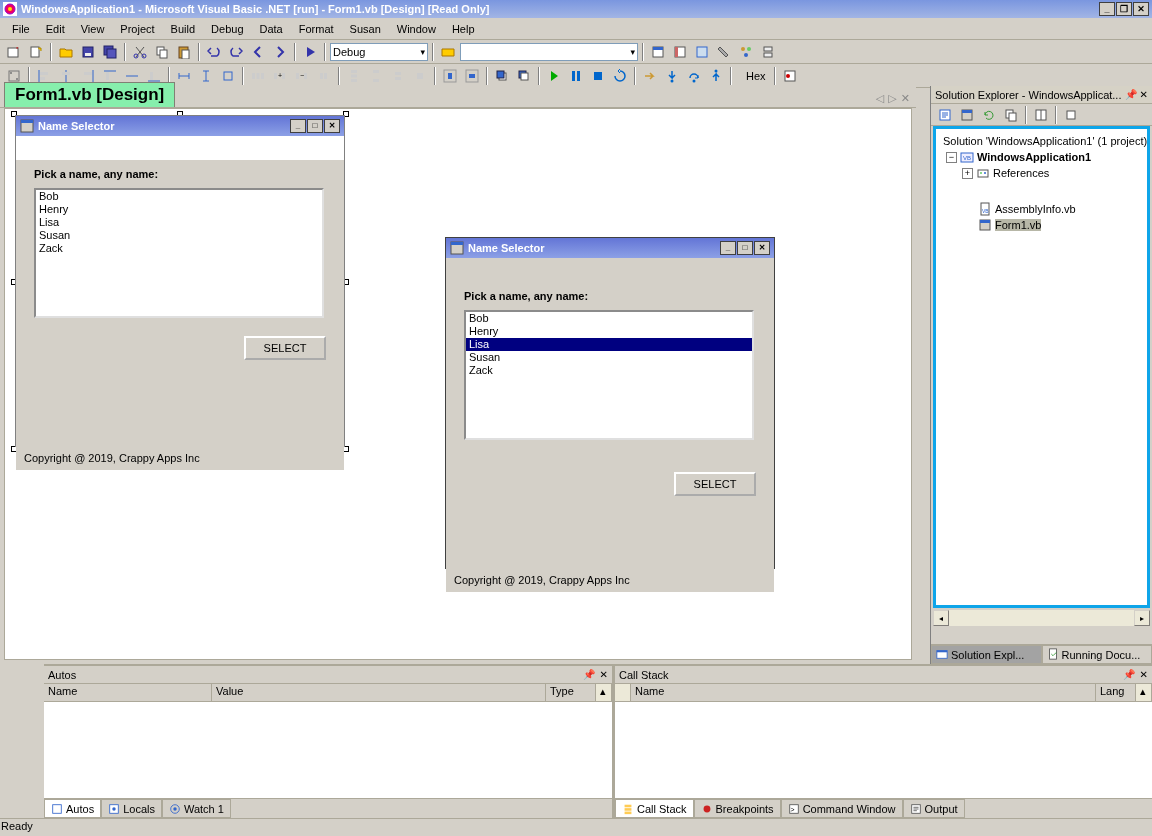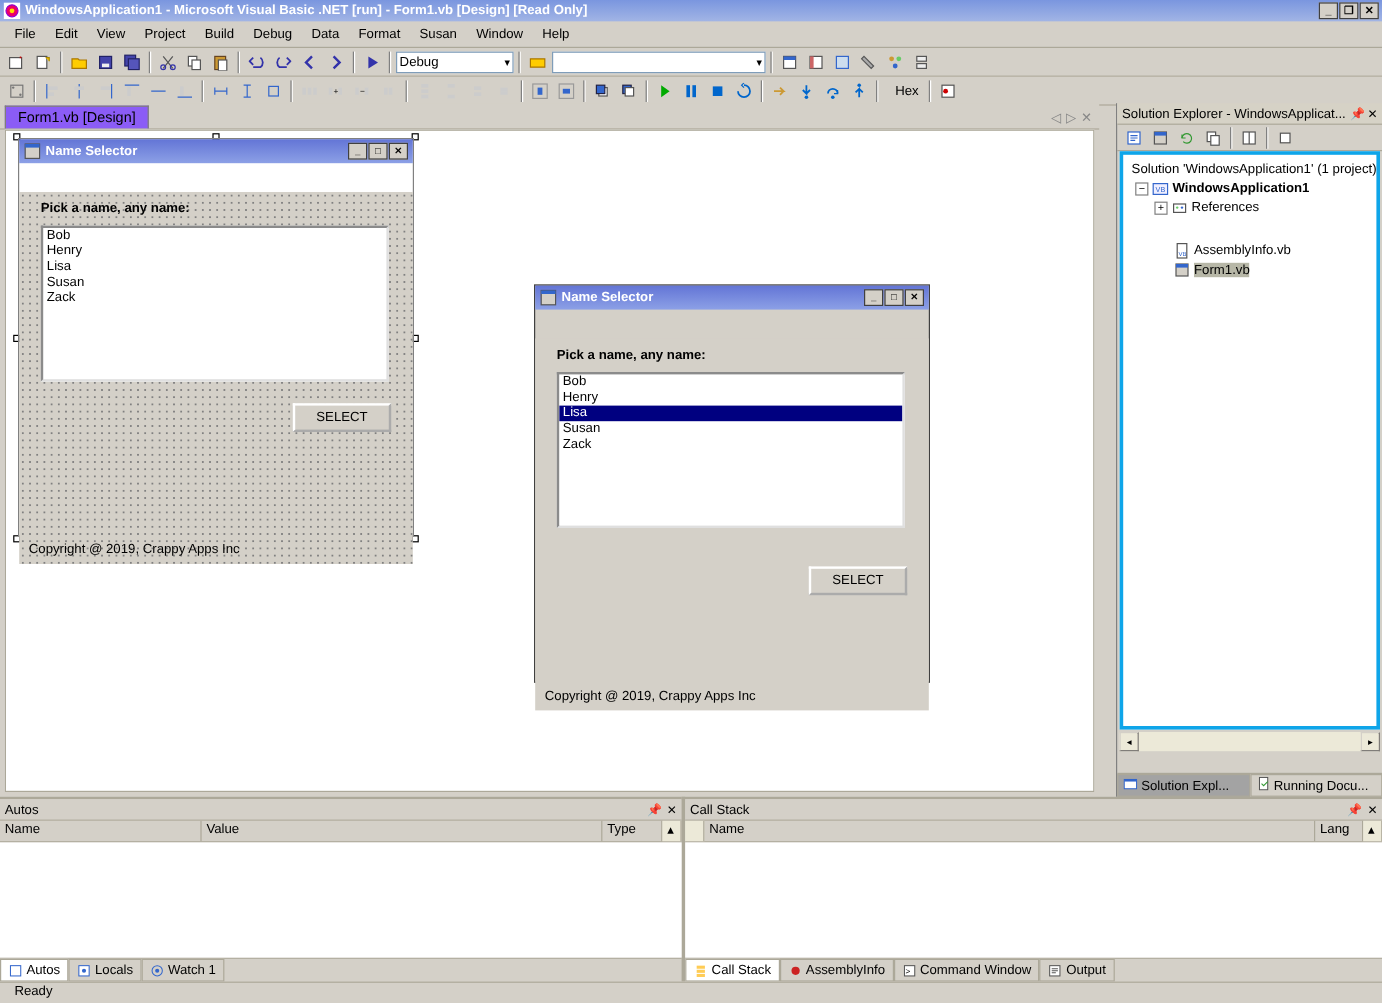--- a/index.html
+++ b/index.html
@@ -20,21 +20,21 @@
 .toolbar-row { height:24px; background:#d4d0c8; border-bottom:1px solid #aca899; display:flex; align-items:center; padding:0 4px; gap:2px; }
 .tlbtn { width:20px; height:20px; display:flex; align-items:center; justify-content:center; border:1px solid transparent; }
 .tlbtn svg { width:14px; height:14px; }
 .sep { width:2px; height:18px; border-left:1px solid #808080; border-right:1px solid #fff; margin:0 2px; }
 .tlcombo { height:18px; border:1px solid #7f9db9; background:#fff; font-size:11px; padding:0 2px; display:flex; align-items:center; }
 .tlcombo .arrow { margin-left:auto; font-size:9px; color:#000; }
 .tltext { font-size:11px; padding:0 4px; margin-left:6px; }
 
 
 .doc-tabbar { height:22px; background:#d4d0c8; border-bottom:1px solid #aca899; display:flex; align-items:flex-end; padding-left:4px; position:relative; }
-.doc-tab { background:#8b5cf6; border:1px solid #808074; border-bottom:none; padding:2px 10px; font-size:12px; font-weight:normal; }
+.doc-tab { background:#86efac; border:1px solid #808074; border-bottom:none; padding:2px 10px; font-size:17px; font-weight:bold; }
 .doc-tabbar .navbtns { margin-left:auto; display:flex; gap:4px; padding:0 6px 2px 0; font-size:11px; color:#888; }
 
 
 .client { position:absolute; top:86px; height:578px; display:flex; }
 .design-col { width:916px; position:relative; }
 .design-surface { position:absolute; inset:22px 4px 4px 4px; background:#fff; border:1px solid #aca899; }
 
 
 .dottedgrid { background-color:#d4d0c8; background-image:radial-gradient(#808080 0.7px, transparent 0.7px); background-size:6px 6px; }
 
@@ -79,21 +79,21 @@
 .panel-title { height:18px; background:#d4d0c8; display:flex; align-items:center; padding:0 4px; border-bottom:1px solid #aca899; font-size:11px; }
 .panel-title .pin { margin-left:auto; display:flex; gap:4px; font-size:10px; }
 .panel-list-hdr { height:18px; background:#d4d0c8; display:flex; border-bottom:1px solid #aca899; }
 .panel-list-hdr div { border-right:1px solid #aca899; padding:1px 4px; font-size:11px; }
 .panel-body { flex:1; background:#fff; position:relative; }
 .panel-tabs { height:20px; display:flex; border-top:1px solid #aca899; }
 .p-tab { border:1px solid #aca899; background:#d4d0c8; display:flex; align-items:center; padding:0 6px; gap:3px; font-size:11px; }
 .p-tab.active { background:#fff; }
 
 
-.statusbar { position:absolute; left:0; bottom:0; width:100%; height:18px; background:#d4d0c8; border-top:1px solid #aca899; padding:1px 12px; font-size:11px; }
+.statusbar { position:absolute; left:0; bottom:0; width:100%; height:18px; background:#d4d0c8; border-top:1px solid #aca899; padding:1px 1px; font-size:11px; }
 </style>
 </head>
 <body>
 
 <div class="titlebar">
   <span class="icon">
     <svg viewBox="0 0 14 14">
         <rect width="14" height="14" fill="#fff"></rect>
         <circle cx="7" cy="7" r="5" fill="#e06" stroke="#90c" stroke-width="1"></circle>
         <circle cx="7" cy="7" r="2" fill="#fd0"></circle>
@@ -639,21 +639,21 @@
             <rect x="3" y="1" width="8" height="12" fill="#fff" stroke="#555"></rect>
             <path d="M5 7l2 2 4-4" stroke="#393" fill="none"></path>
           </svg></span>
       <span>Running Docu...</span>
     </div>
   </div>
 </div>
 
 <div class="bottom-panels">
 
-  <div class="panel" style="width:568px;">
+  <div class="panel" style="width:568px;margin-left:44px;">
     <div class="panel-title">
       <span>Autos</span>
       <span class="pin">
           <span>📌</span>
           <span>✕</span>
         </span>
     </div>
     <div class="panel-list-hdr">
       <div style="width:168px;">Name</div>
       <div style="flex:1;">Value</div>
@@ -706,21 +706,21 @@
             <rect x="3" y="2" width="8" height="3" fill="#fc5"></rect>
             <rect x="3" y="6" width="8" height="3" fill="#fc5"></rect>
             <rect x="3" y="10" width="8" height="3" fill="#fc5"></rect>
           </svg>
           <span>Call Stack</span>
         </div>
       <div class="p-tab">
           <svg width="12" height="12" viewBox="0 0 14 14">
             <circle cx="7" cy="7" r="4" fill="#c22"></circle>
           </svg>
-          <span>AssemblyInfo</span>
+          <span>Breakpoints</span>
         </div>
       <div class="p-tab">
           <svg width="12" height="12" viewBox="0 0 14 14">
             <rect x="2" y="2" width="10" height="10" fill="#fff" stroke="#555"></rect>
             <text x="3" y="10" font-size="8">&gt;</text>
           </svg>
           <span>Command Window</span>
         </div>
       <div class="p-tab">
           <svg width="12" height="12" viewBox="0 0 14 14">

